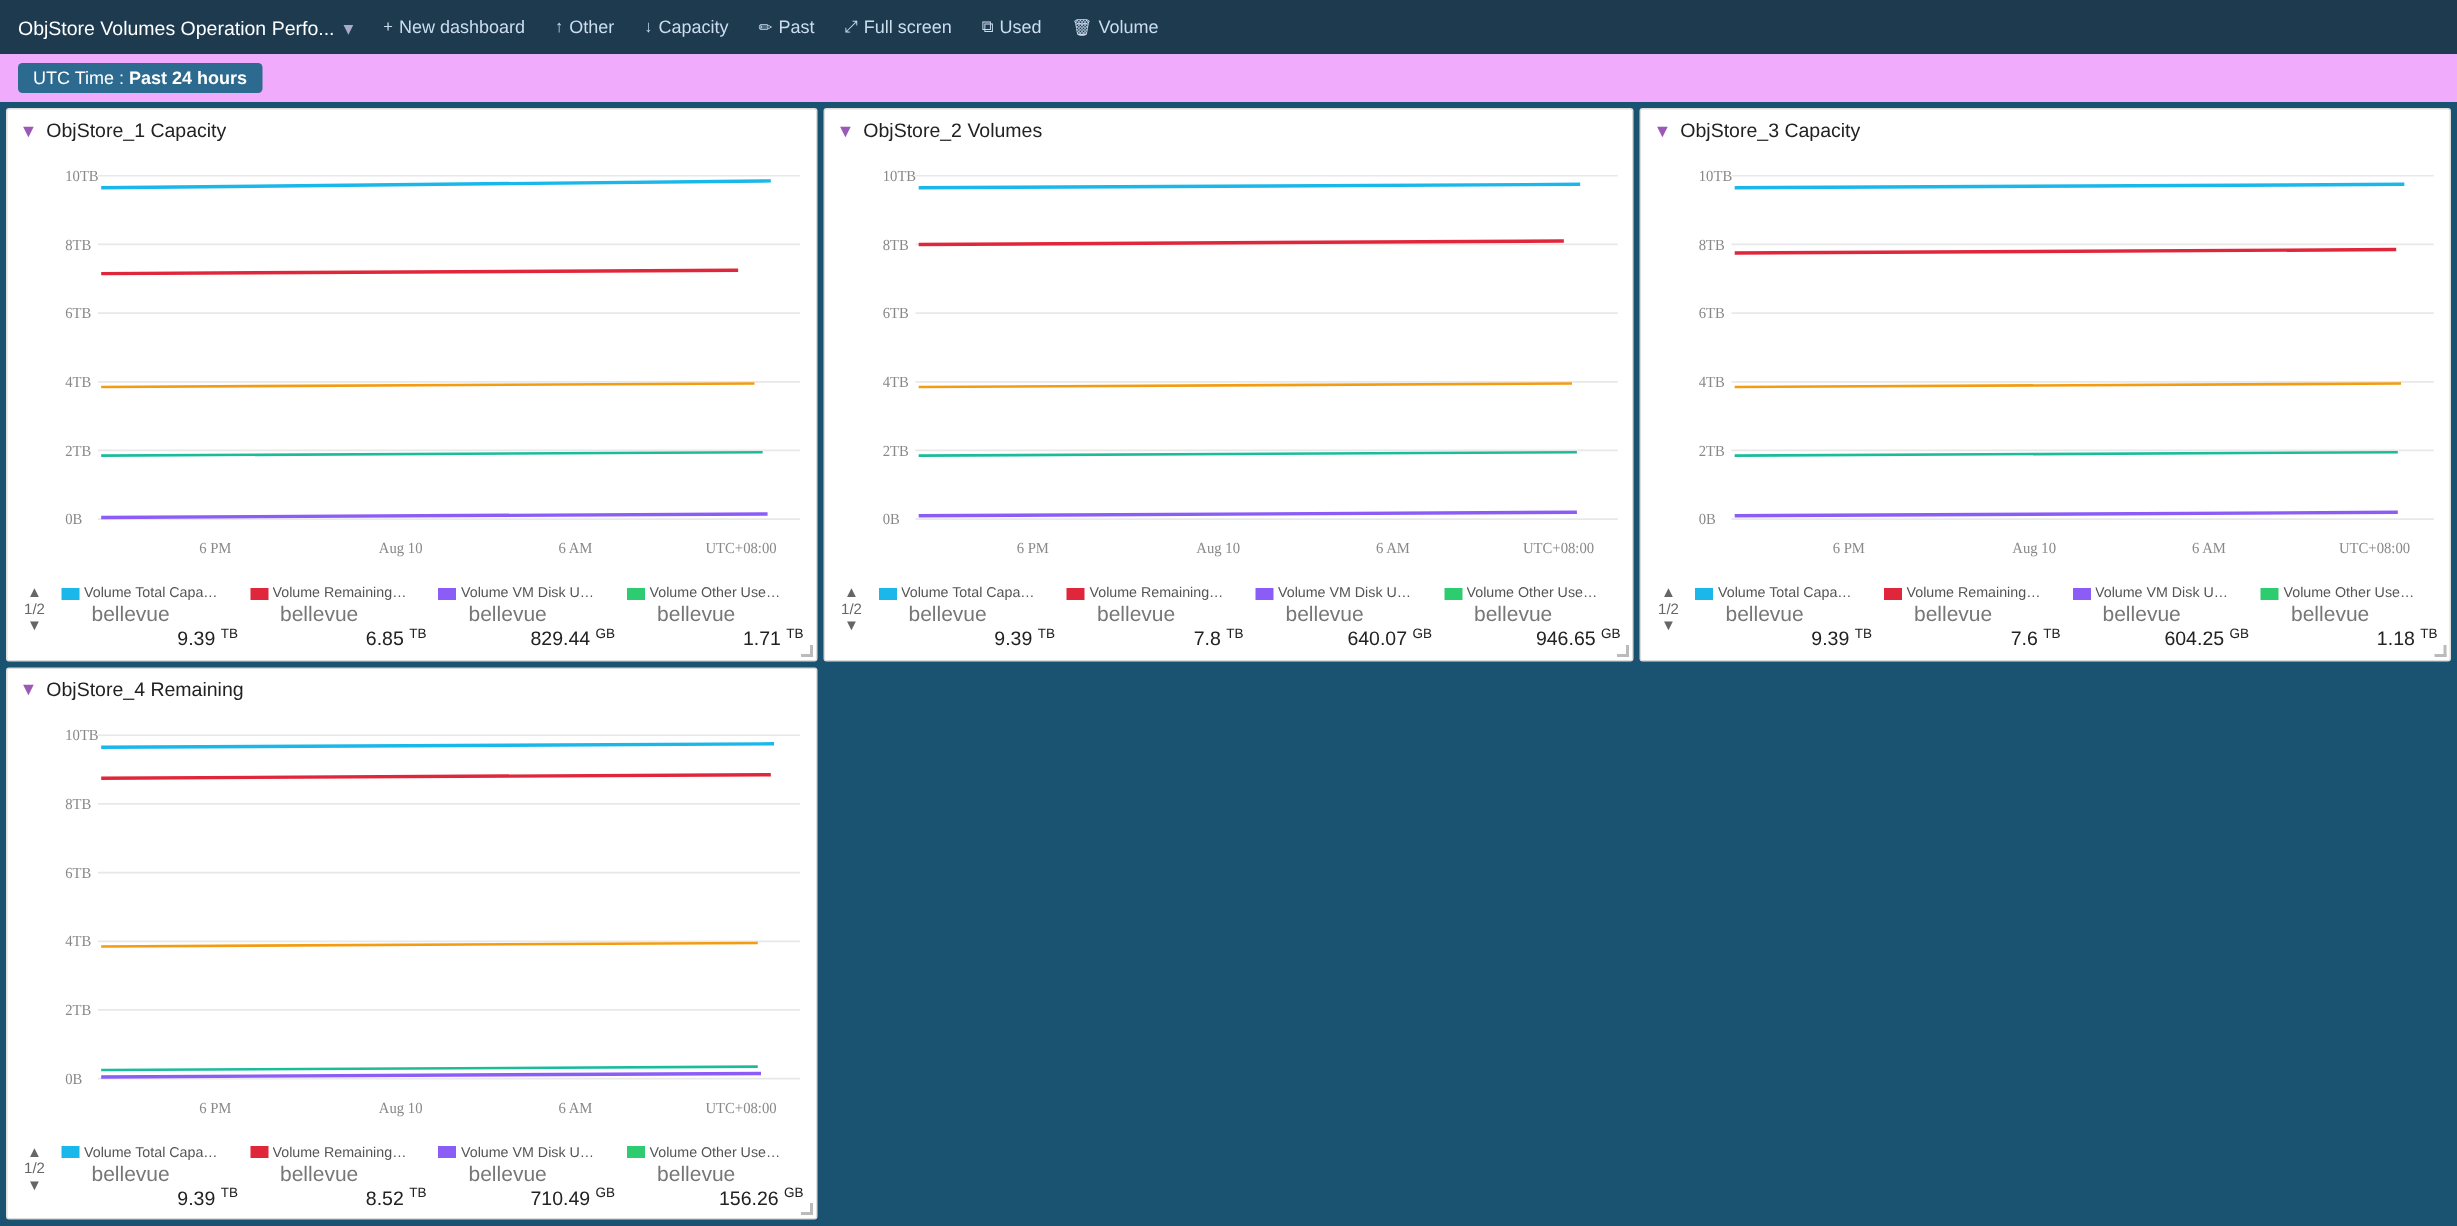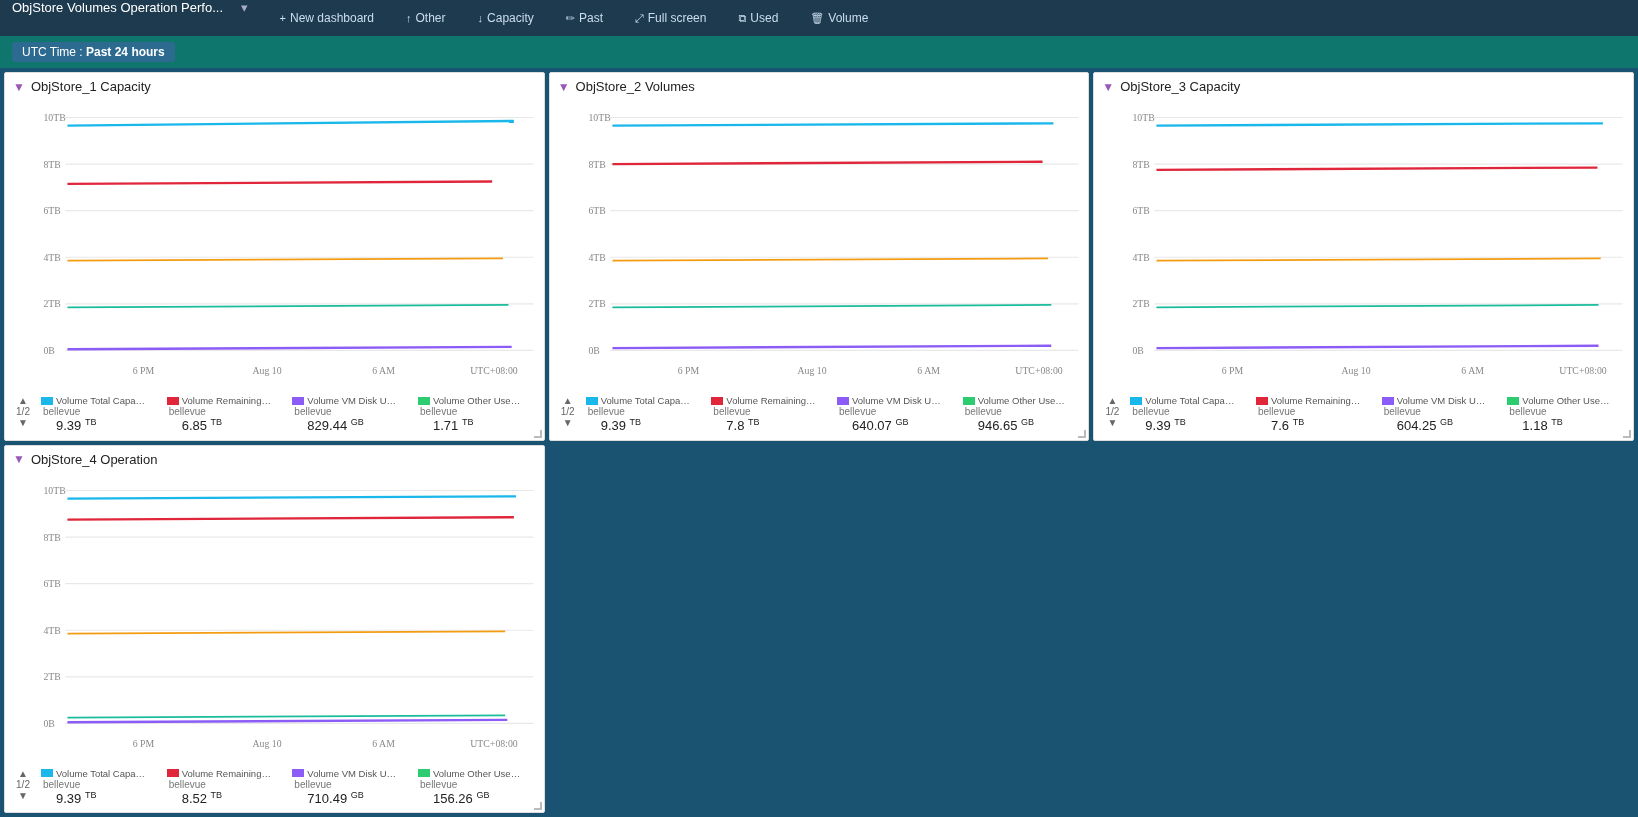--- a/index.html
+++ b/index.html
@@ -10,22 +10,23 @@
       font-family: 'Segoe UI', Arial, sans-serif;
       font-size: 12px;
       color: #333;
       overflow: hidden;
     }
 
     .top-bar {
       background: #1d3a4f;
       height: 36px;
       display: flex;
+      align-items: center;
       padding: 0 12px;
-      gap: 16px;
+      gap: 4px;
       color: #fff;
       font-size: 13px;
     }
 
     .top-bar-title {
       font-size: 13px;
       color: #fff;
       font-weight: 500;
       margin-right: 2px;
     }
@@ -46,21 +47,21 @@
       border-radius: 3px;
       font-size: 12px;
       white-space: nowrap;
     }
 
     .top-bar-icon {
       font-size: 11px;
     }
 
     .time-bar {
-      background: #0f766e;
+      background: #f0abfc;
       padding: 6px 12px;
       height: 32px;
       display: flex;
       align-items: center;
     }
 
     .time-badge {
       background: #2c6a8f;
       color: #fff;
       padding: 3px 10px;
@@ -170,30 +171,31 @@
     .legend-label {
       font-size: 9.5px;
       color: #555;
       white-space: nowrap;
       overflow: hidden;
       text-overflow: ellipsis;
       max-width: 90px;
     }
 
     .legend-sub {
-      font-size: 10px;
+      font-size: 14px;
       color: #777;
-      margin-left: 2px;
+      margin-left: 20px;
     }
 
     .legend-value {
       font-size: 13px;
       font-weight: 500;
       color: #222;
       margin-left: 15px;
+      text-align: right;
     }
 
     .legend-value sup {
       font-size: 9px;
       font-weight: 400;
     }
 
     .corner-resize {
       position: absolute;
       bottom: 2px;
@@ -485,21 +487,21 @@
           <span class="legend-value">1.18 <sup>TB</sup></span>
         </div>
       </div>
     </div>
     <div class="corner-resize"></div>
   </div>
 
   <div class="panel panel-4">
     <div class="panel-header">
       <span class="filter-icon">▼</span>
-      <span>ObjStore_4 Operation</span>
+      <span>ObjStore_4 Remaining</span>
     </div>
     <div class="chart-area">
       <svg class="chart-svg" viewBox="0 0 480 250" preserveAspectRatio="none">
         <text x="28" y="18" font-size="9" fill="#888">10TB</text>
         <text x="28" y="58" font-size="9" fill="#888">8TB</text>
         <text x="28" y="98" font-size="9" fill="#888">6TB</text>
         <text x="28" y="138" font-size="9" fill="#888">4TB</text>
         <text x="28" y="178" font-size="9" fill="#888">2TB</text>
         <text x="28" y="218" font-size="9" fill="#888">0B</text>
         <line x1="48" y1="15" x2="478" y2="15" stroke="#e8e8e8" stroke-width="1"></line>

